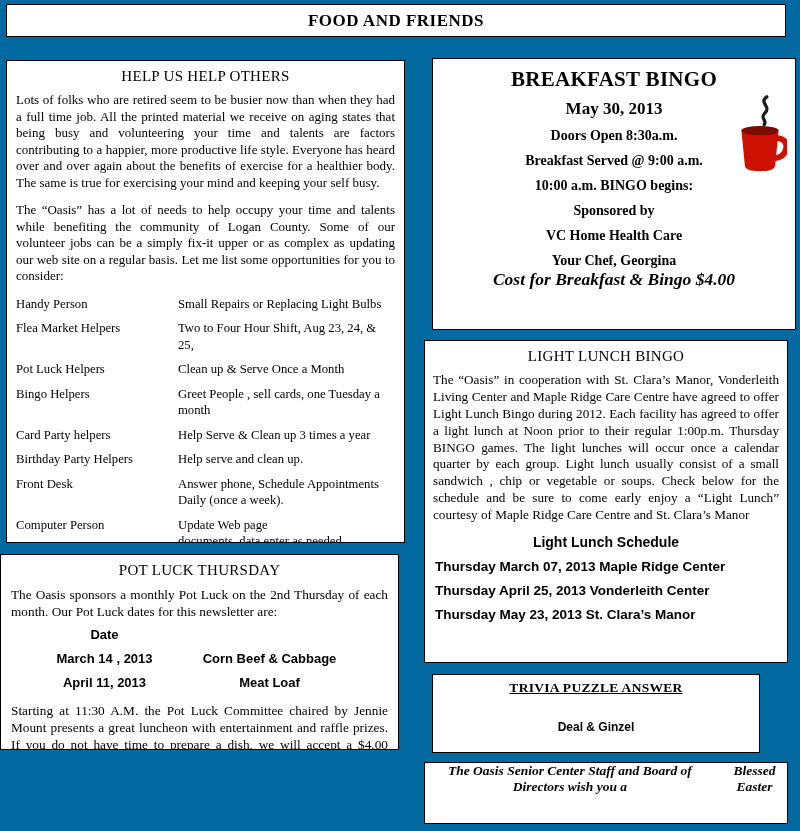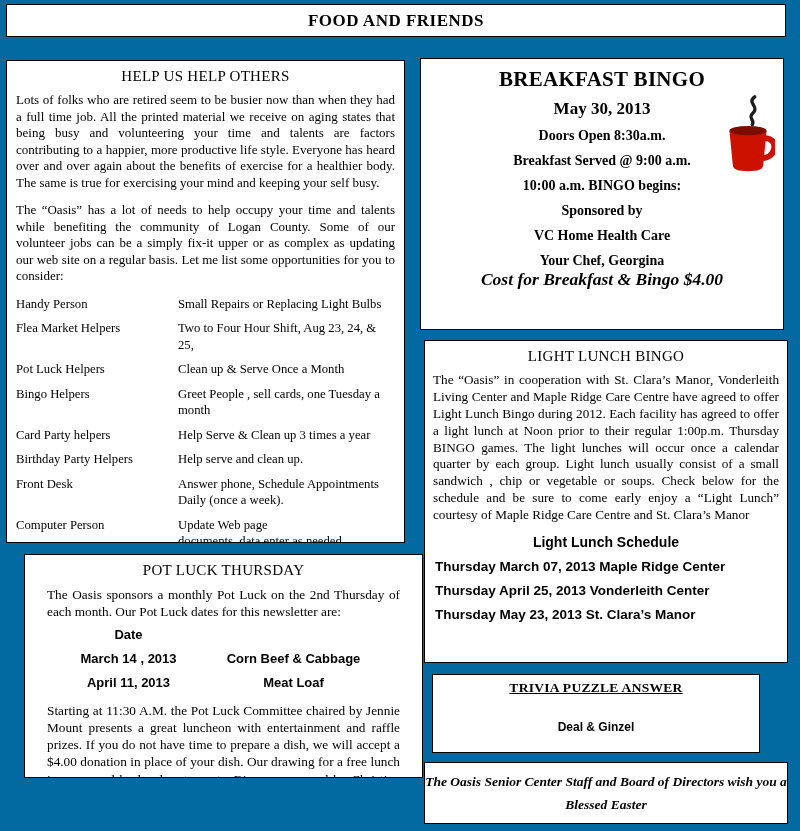--- a/index.html
+++ b/index.html
@@ -18,30 +18,30 @@
 
   
   .help-box { left: 6px; top: 60px; width: 399px; height: 483px; padding: 2px 9px; }
   .body-just { font-size: 13px; line-height: 1.27; text-align: justify; margin-bottom: 11px; }
   .opp-list { margin-top: 3px; }
   .opp-row { display: grid; grid-template-columns: 158px 1fr; column-gap: 4px;
     font-size: 12.7px; line-height: 1.3; margin-bottom: 8px; }
   .opp-desc { white-space: pre-line; }
 
   
-  .potluck-box { left: 24px; top: 554px; width: 399px; height: 224px; padding: 2px 22px; }
+  .potluck-box { left: 0; top: 554px; width: 399px; height: 196px; padding: 2px 10px; }
   .pl-text { font-size: 13.3px; line-height: 1.3; text-align: justify; margin-bottom: 6px; }
   .pl-table { width: 330px; margin: 6px auto 12px; font-family: "Liberation Sans", sans-serif;
     font-weight: bold; font-size: 13px; }
   .pl-hrow, .pl-row { display: grid; grid-template-columns: 140px 1fr; margin-bottom: 9px; }
   .pl-hrow span, .pl-row span { text-align: center; }
   .pl-h { }
 
   
-  .bingo-box { left: 420px; top: 58px; width: 364px; height: 272px; text-align: center; padding-top: 8px; }
+  .bingo-box { left: 432px; top: 58px; width: 364px; height: 272px; text-align: center; padding-top: 8px; }
   .bingo-title { font-size: 21px; font-weight: bold; letter-spacing: 0.3px; }
   .bingo-date { font-size: 17px; font-weight: bold; margin-top: 7px; }
   .bingo-line { font-size: 14px; font-weight: bold; margin-top: 9px; }
   .bingo-cost { font-size: 17.5px; font-weight: bold; font-style: italic; }
   .cup { position: absolute; right: 8px; top: 34px; }
 
   
   .lunch-box { left: 424px; top: 340px; width: 364px; height: 323px; padding: 2px 8px; }
   .lunch-para { font-size: 13.2px; line-height: 1.28; text-align: justify; }
   .lunch-sched-title { font-family: "Liberation Sans", sans-serif; font-weight: bold;
@@ -50,21 +50,21 @@
     font-size: 13.5px; margin-top: 9px; padding-left: 2px; }
 
   
   .trivia-box { left: 432px; top: 674px; width: 328px; height: 79px; text-align: center; padding-top: 5px; }
   .trivia-title { font-size: 13.5px; font-weight: bold; text-decoration: underline; letter-spacing: 0.3px; }
   .trivia-answer { font-family: "Liberation Sans", sans-serif; font-weight: bold;
     font-size: 12px; margin-top: 24px; text-align: center; }
 
   
   .footer-box { left: 424px; top: 762px; width: 364px; height: 62px;
-    display: flex; flex-direction: column; justify-content: center; gap: 7px; text-align: center; }
+    display: flex; justify-content: center; gap: 7px; text-align: center; }
   .footer-line { font-size: 13.5px; font-weight: bold; font-style: italic; }
 </style>
 </head>
 <body>
 
 <div class="page">
 
   <div class="box header-box">
     <h1 class="header-title">FOOD AND FRIENDS</h1>
   </div>

